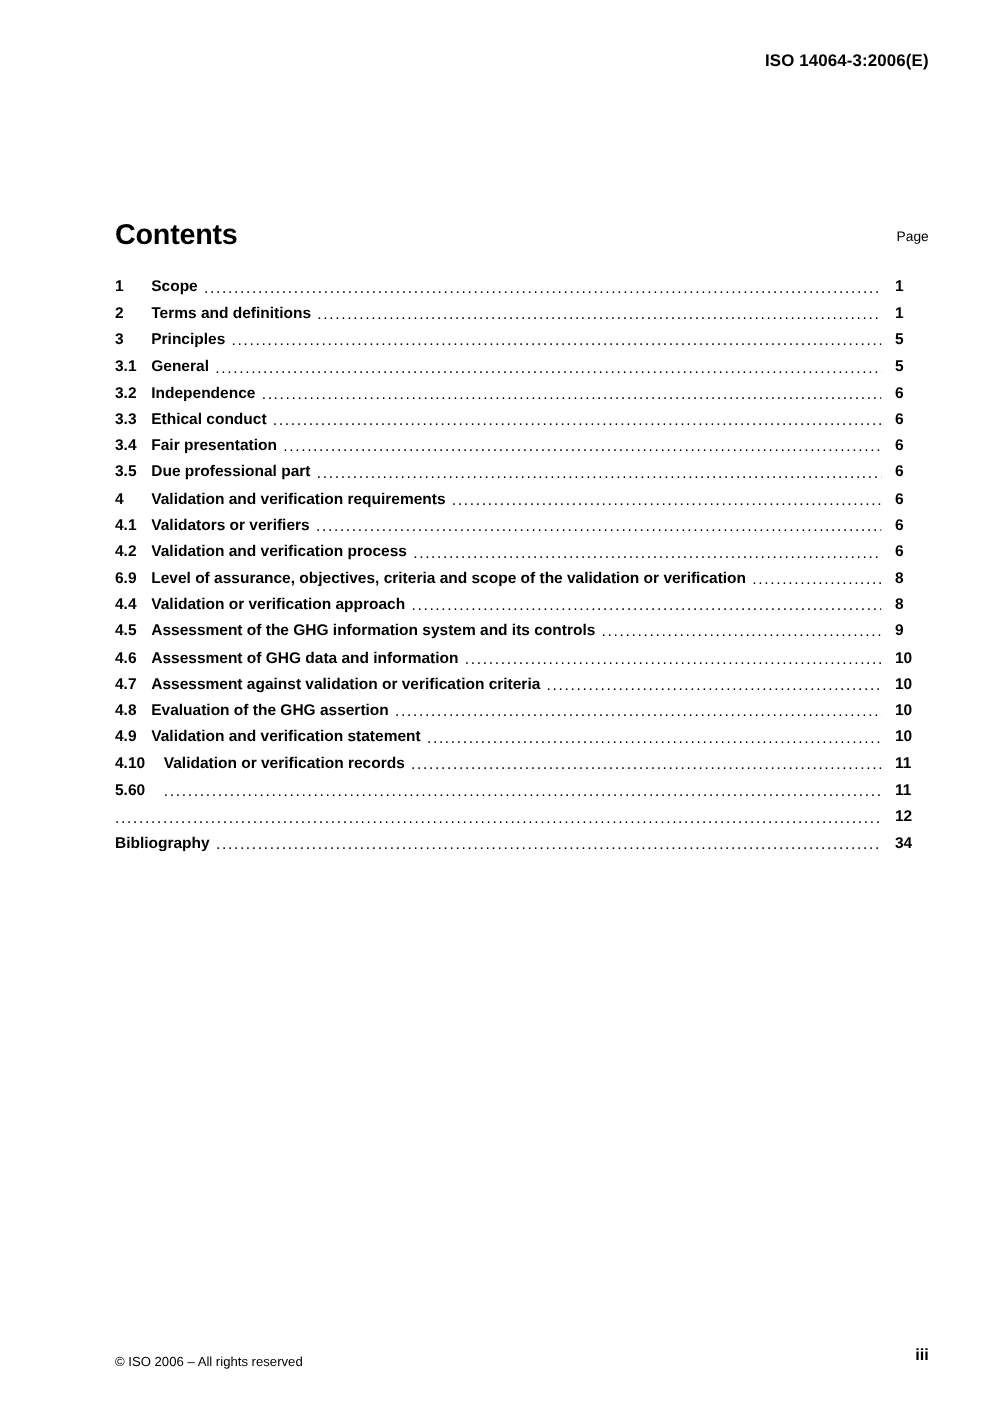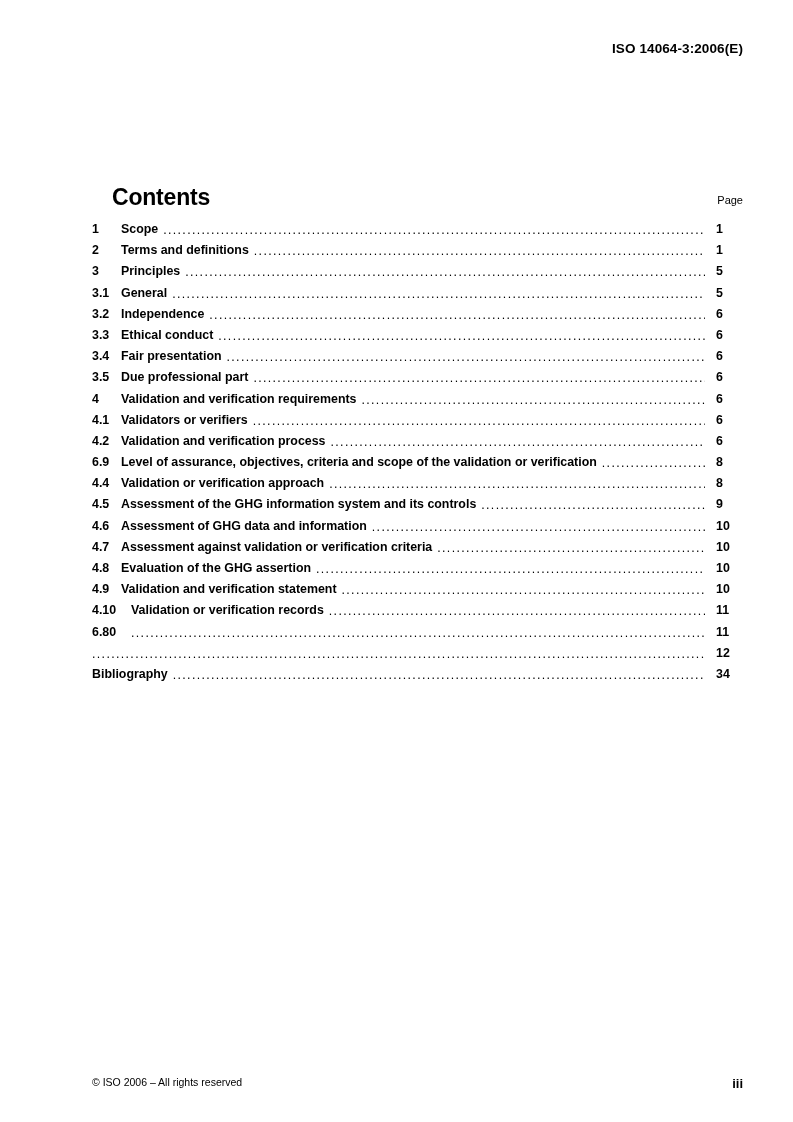--- a/index.html
+++ b/index.html
@@ -28,25 +28,24 @@
     font-size: 13.5px;
     font-weight: bold;
     letter-spacing: 0.1px;
     white-space: nowrap;
     padding-left: 12px;
   }
 
   
   .contents-head {
     position: absolute;
-    top: 184px;
+    top: 174px;
     left: 92px;
     right: 50px;
     height: 30px;
-    margin-left: 20px;
   }
   .contents-title {
     position: absolute;
     left: 0;
     top: 0;
     font-size: 23px;
     font-weight: bold;
     letter-spacing: -0.2px;
   }
   .page-label {
@@ -129,21 +128,21 @@
     position: absolute;
     bottom: 30px;
     left: 92px;
     right: 50px;
     height: 16px;
     font-size: 10.5px;
   }
   .footer-left {
     position: absolute;
     left: 0;
-    top: 0;
+    top: 8px;
     text-align: right;
   }
   .footer-right {
     position: absolute;
     right: 0;
     top: 0;
     font-weight: bold;
     font-size: 13px;
   }
 </style>
@@ -306,21 +305,21 @@
       </div>
       <div class="toc-row wide-num">
         <span class="toc-num">4.10</span>
         <span class="toc-body">
           <span class="toc-pageno">11</span>
           <span class="toc-text">Validation or verification records</span>
           <span class="toc-dots"></span>
         </span>
       </div>
       <div class="toc-row wide-num">
-        <span class="toc-num">6.80</span>
+        <span class="toc-num">5.60</span>
         <span class="toc-body">
           <span class="toc-pageno">11</span>
           <span class="toc-dots"></span>
         </span>
       </div>
       <div class="toc-row no-num">
         <span class="toc-num"></span>
         <span class="toc-body">
           <span class="toc-pageno">12</span>
           <span class="toc-dots"></span>

